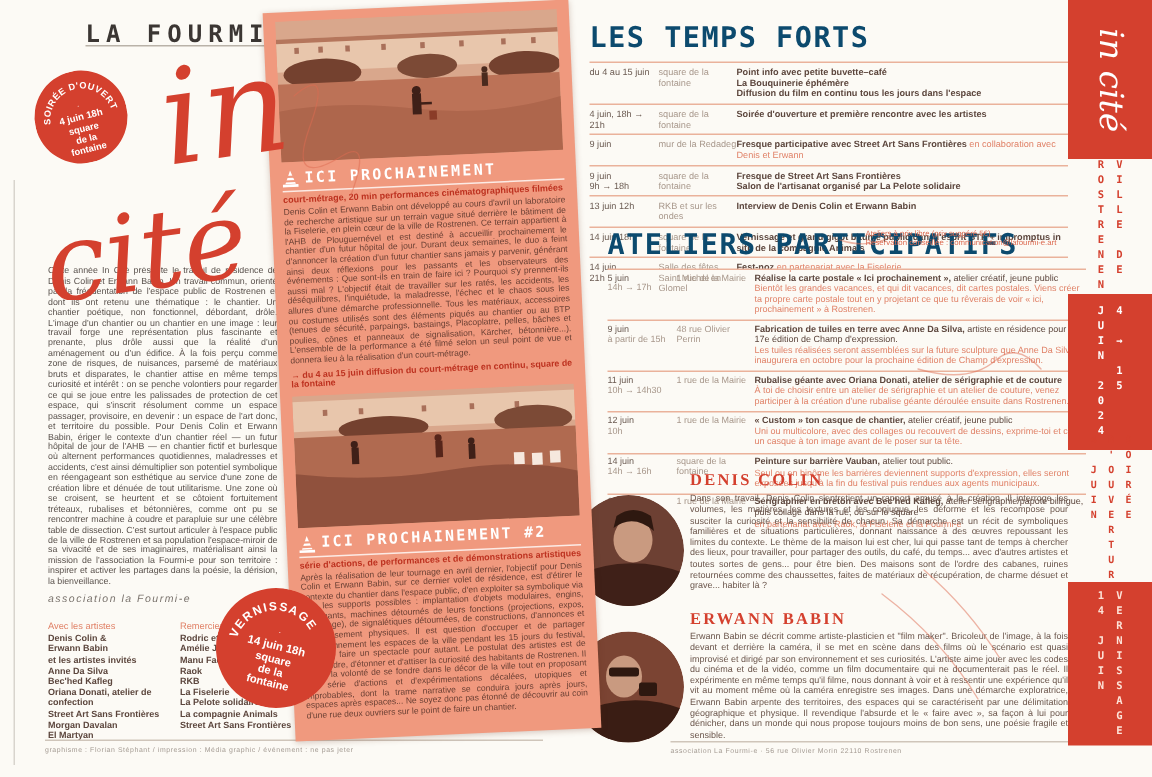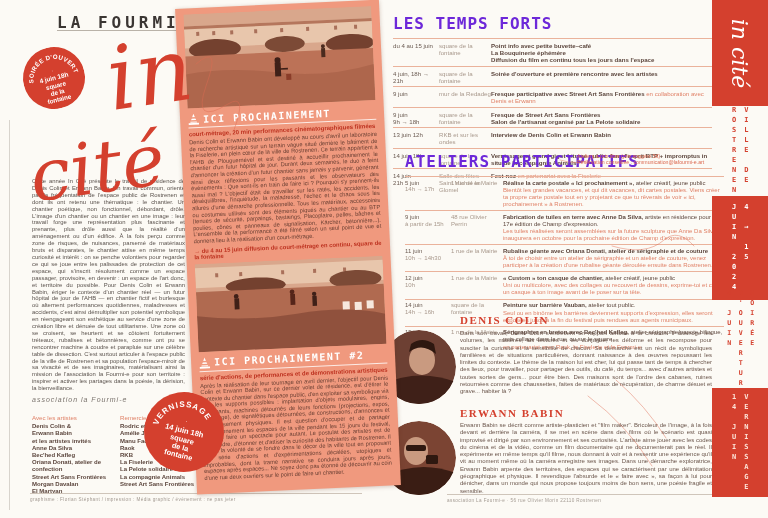--- a/index.html
+++ b/index.html
@@ -30,22 +30,22 @@
         padding:6px 8px;box-sizing:border-box;overflow:hidden;z-index:2;}
   .photo{width:100%;display:block;}
   .card-head{display:flex;align-items:center;gap:4px;margin-top:5px;}
   .card-head h2{margin:0;font-family:"DejaVu Sans Mono",monospace;font-size:10px;
                 letter-spacing:1.5px;color:#fff;font-weight:bold;white-space:nowrap;}
   .card-rule{border:none;border-top:1px solid rgba(255,255,255,.8);margin:2px 0 3px 0;}
   .card-sub{font-size:6px;font-weight:bold;color:#bd3220;margin:0 0 2px 0;}
   .card-body{font-size:5.7px;line-height:6.6px;color:#6b4034;text-align:justify;margin:0;}
   .card-highlight{font-size:5.9px;font-weight:bold;color:#bd3220;margin:3px 0 4px 0;}
   
-  .panel-h{font-family:"DejaVu Sans Mono",monospace;font-weight:bold;font-size:16px;
-           letter-spacing:1px;color:#6d28d9;margin:0;}
+  .panel-h{font-family:"DejaVu Sans Mono",monospace;font-weight:bold;font-size:19px;
+           letter-spacing:1px;color:#0c4a6e;margin:0;}
   .tf{left:393px;top:14px;width:319px;}
   .tf-rows{margin-top:5px;}
   .tf-row{display:flex;border-top:1px solid #eab29b;padding:3px 0 2.5px 0;font-size:6.1px;
           line-height:7px;}
   .tf-date{width:46px;color:#6b5b52;white-space:pre-line;flex:none;}
   .tf-place{width:52px;color:#a8988c;white-space:pre-line;flex:none;}
   .tf-desc{flex:1;color:#5c463d;font-weight:bold;white-space:pre-line;}
   .tf-light,.at-light{color:#e08268;font-weight:normal;}
   .at{left:393px;top:152px;width:319px;margin-left:12px;}
   .at-note{position:absolute;left:172px;top:1px;width:150px;font-size:5.2px;line-height:6.2px;

